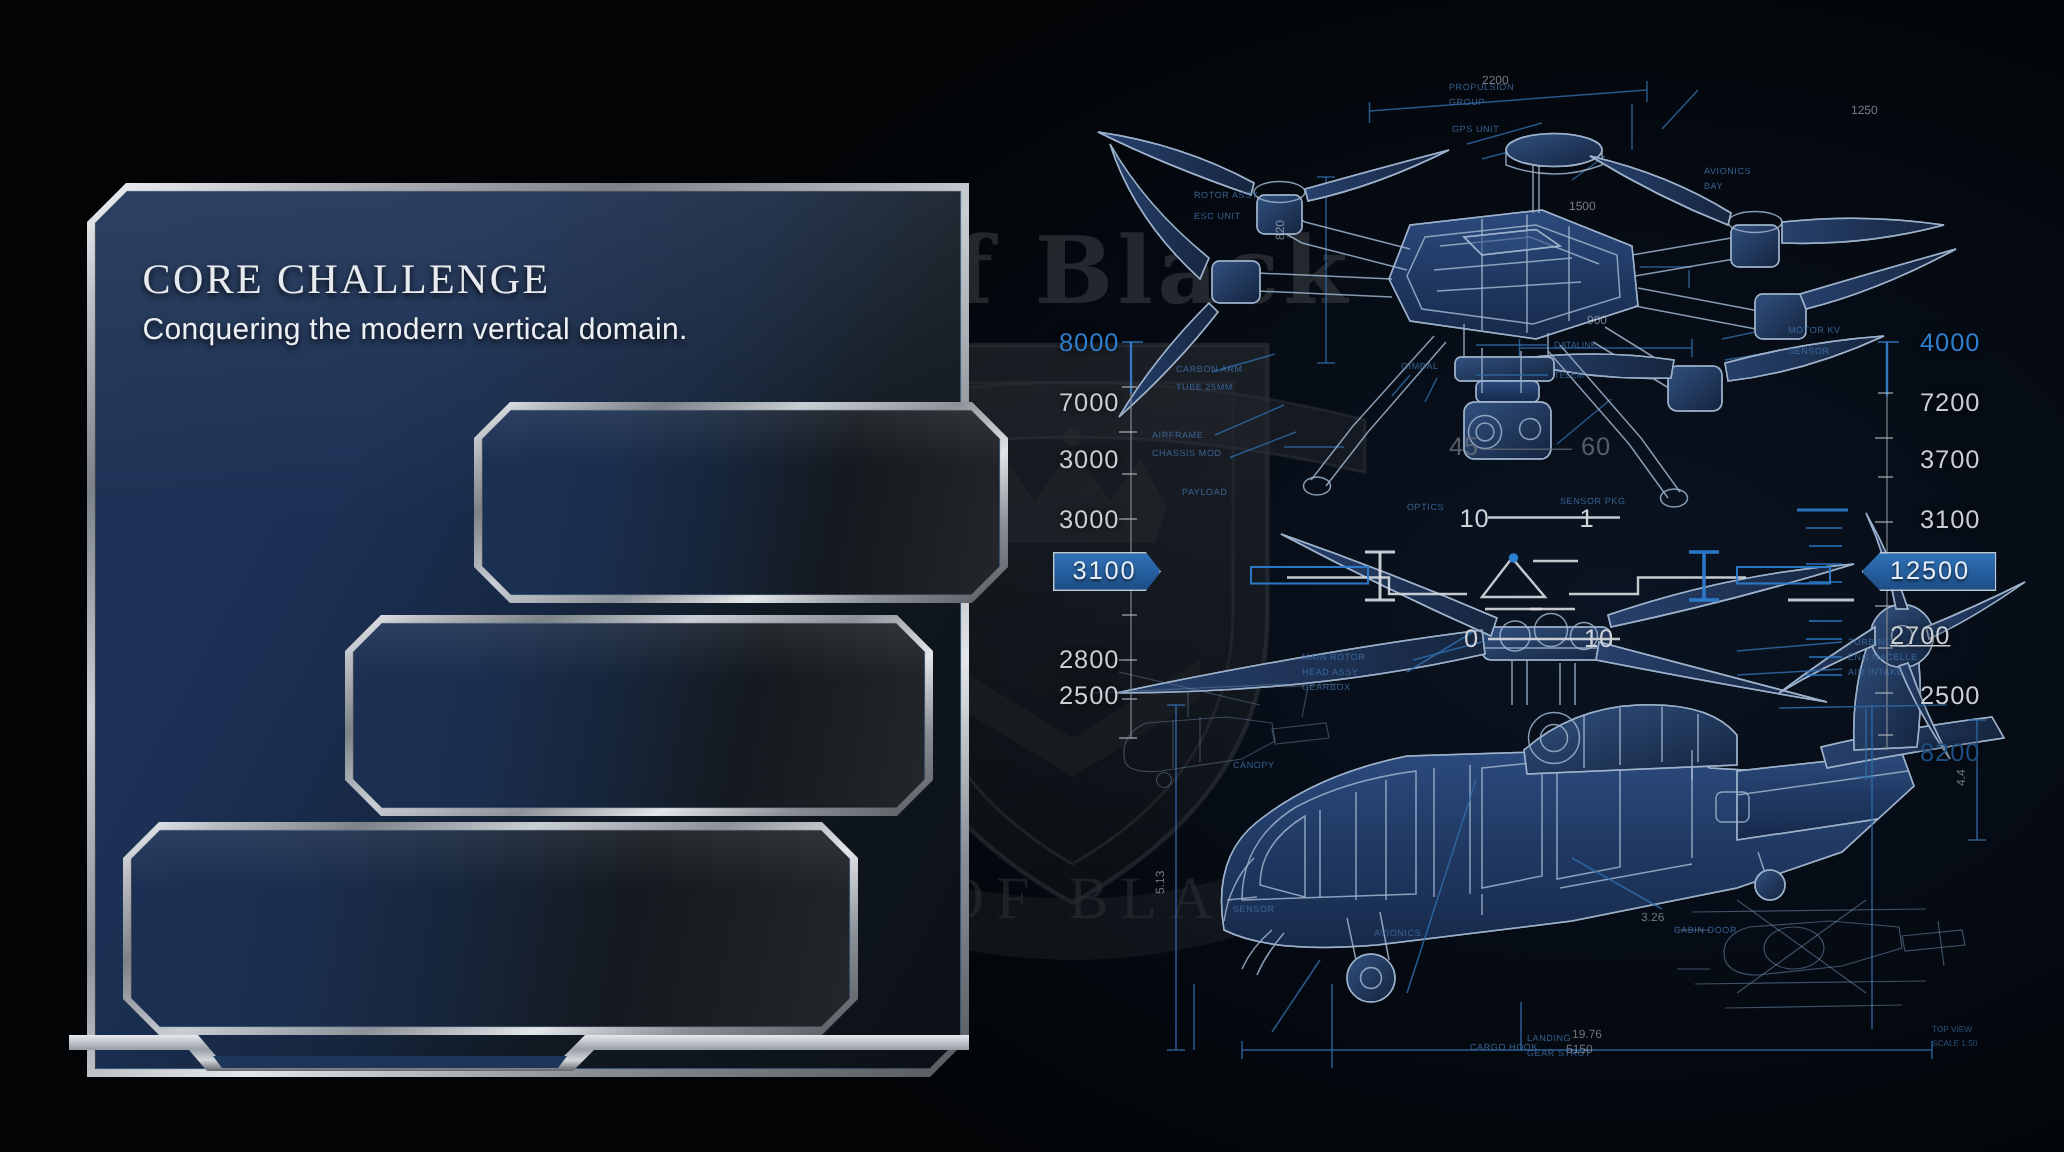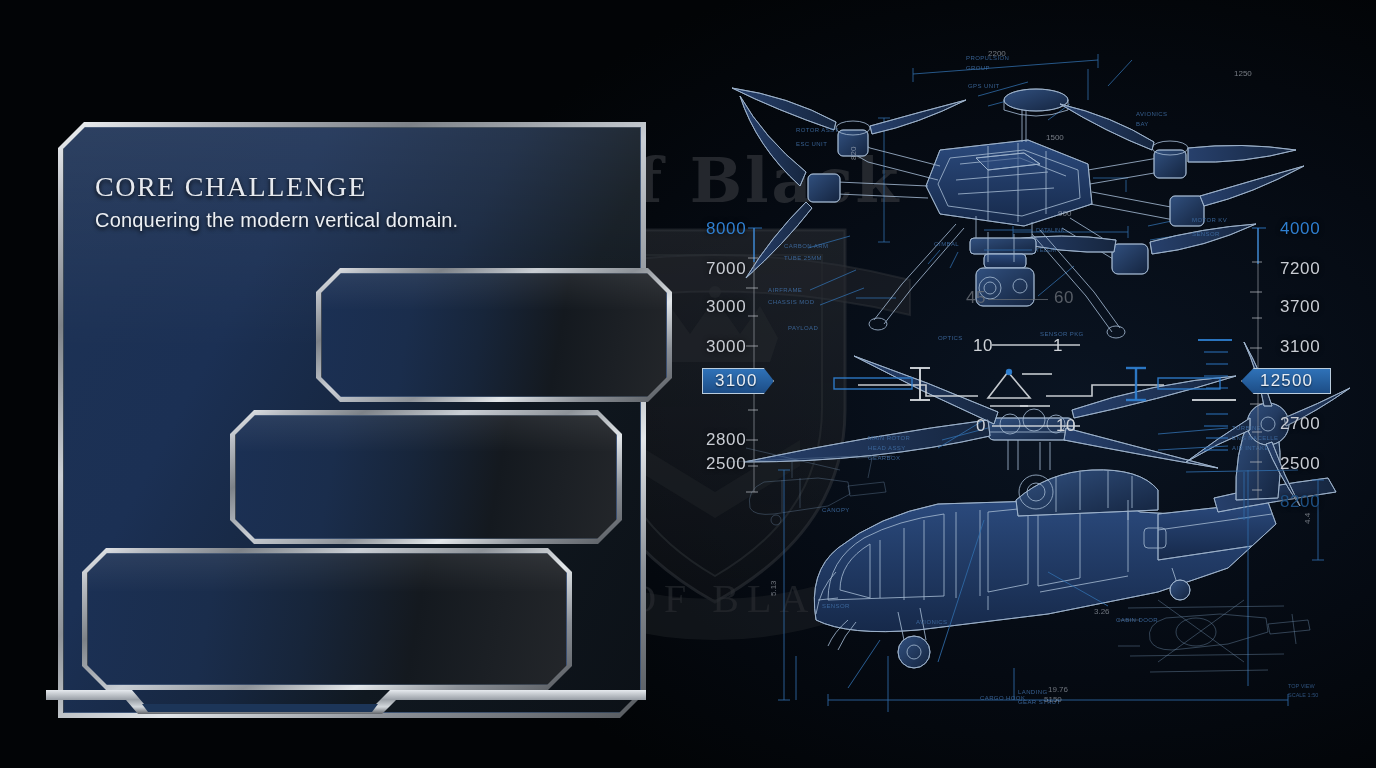--- a/index.html
+++ b/index.html
@@ -682,21 +682,21 @@
     <div class="scale-label" style="left:18px; top:297px;">3000</div>
     <div class="scale-label" style="left:18px; top:337px;">3000</div>
     <div class="scale-label" style="left:18px; top:430px;">2800</div>
     <div class="scale-label" style="left:18px; top:454px;">2500</div>
     <div class="readout left" style="left:14px; top:368px; width:72px;">3100</div>
 
     <div class="scale-label accent" style="left:592px; top:219px;">4000</div>
     <div class="scale-label" style="left:592px; top:259px;">7200</div>
     <div class="scale-label" style="left:592px; top:297px;">3700</div>
     <div class="scale-label" style="left:592px; top:337px;">3100</div>
-    <div class="scale-label" style="left:592px; top:414px;">2700</div>
+    <div class="scale-label" style="left:572px; top:414px;text-decoration:underline;">2700</div>
     <div class="scale-label" style="left:592px; top:454px;">2500</div>
     <div class="scale-label dim" style="left:592px; top:492px;">8200</div>
     <div class="readout right" style="left:553px; top:368px; width:90px;">12500</div>
 
     <div class="hud-num" style="left:285px; top:336px;">10</div>
     <div class="hud-num" style="left:365px; top:336px;">1</div>
     <div class="hud-num" style="left:288px; top:416px;">0</div>
     <div class="hud-num" style="left:368px; top:416px;">10</div>
     <div class="hud-num" style="left:278px; top:288px; color:#6b7078; opacity:0.8;">45</div>
     <div class="hud-num" style="left:366px; top:288px; color:#6b7078; opacity:0.8;">60</div>

